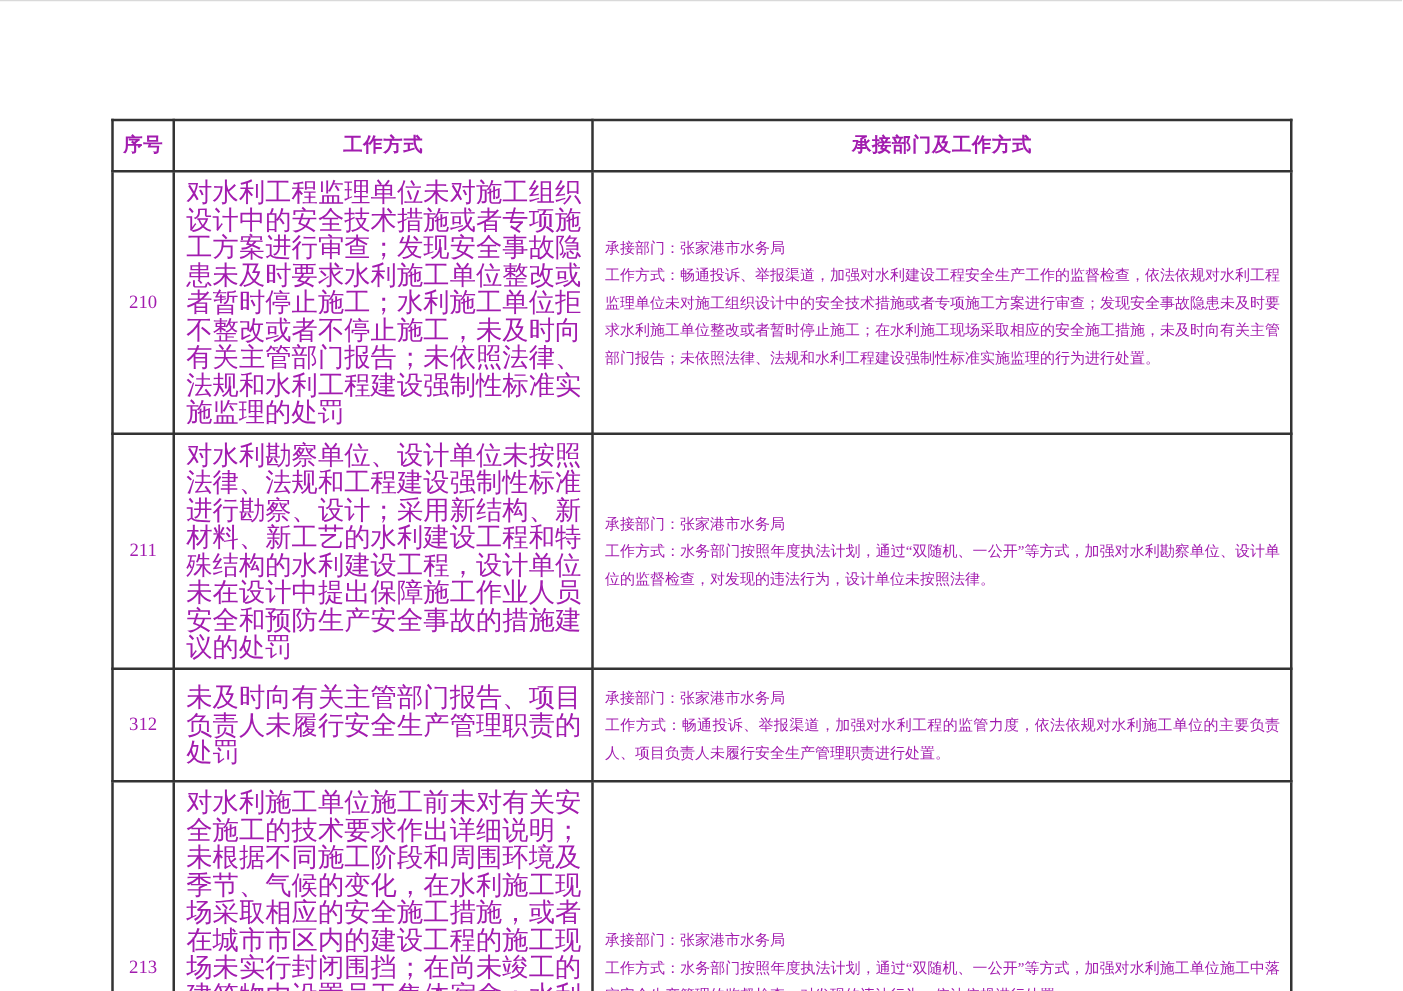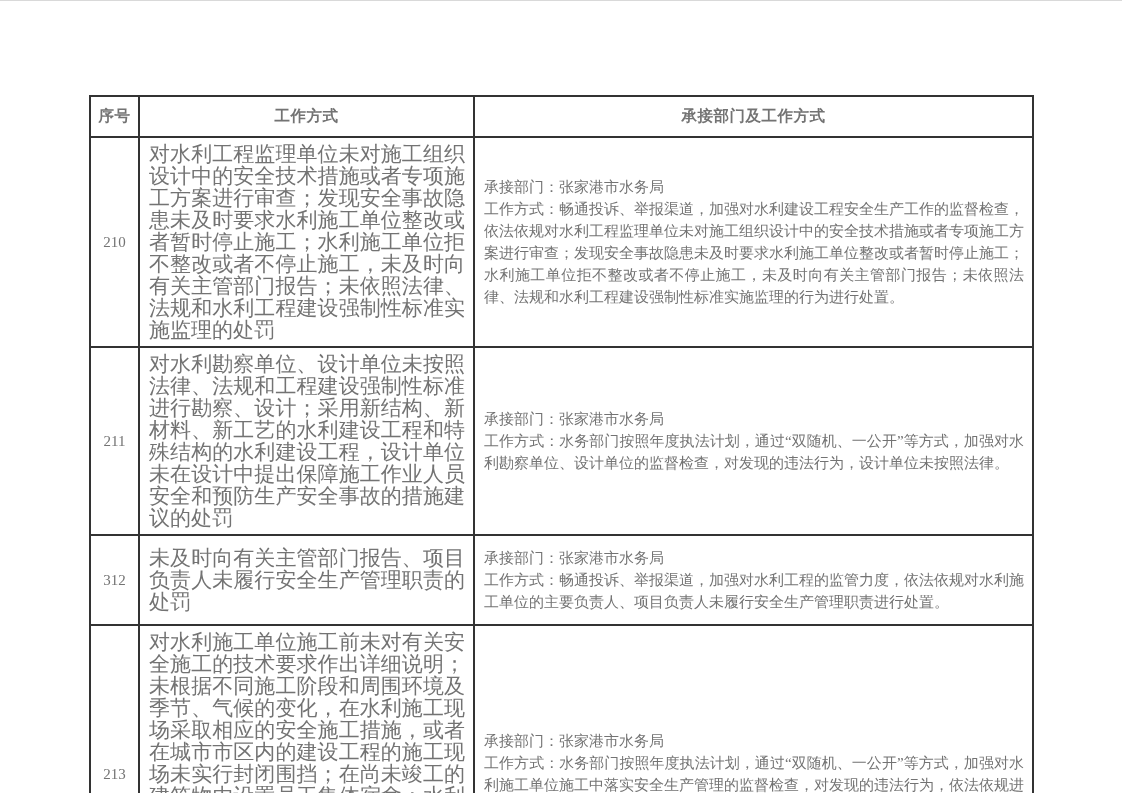--- a/index.html
+++ b/index.html
@@ -6,21 +6,21 @@
     margin: 0;
     padding: 0;
     background: #ffffff;
   }
   .sheet {
     position: relative;
     width: 1122px;
     height: 793px;
     background: #ffffff;
     font-family: "Liberation Serif", "DejaVu Serif", serif;
-    color: #737373;
+    color: #a21caf;
     overflow: hidden;
   }
   .page-edge-line {
     position: absolute;
     top: 0;
     left: 0;
     width: 100%;
     height: 1px;
     background: #d9d9d9;
   }
@@ -54,21 +54,21 @@
     text-align: center;
     padding: 12px;
   }
   td.item-cell {
     font-size: 21px;
     line-height: 22px;
     text-align: justify;
     padding: 5px 8px 5px 9px;
   }
   td.dept-cell {
-    font-size: 15px;
+    font-size: 12px;
     line-height: 22px;
     text-align: justify;
     padding: 5px 8px 5px 9px;
   }
   td.dept-cell .dept-line {
     text-align: left;
   }
   .page-footer {
     position: absolute;
     top: 711px;
@@ -98,21 +98,21 @@
         <th class="hdr">工作方式</th>
         <th class="hdr">承接部门及工作方式</th>
       </tr>
     </thead>
     <tbody>
       <tr style="height:132px;">
         <td class="no-cell">210</td>
         <td class="item-cell">对水利工程监理单位未对施工组织设计中的安全技术措施或者专项施工方案进行审查；发现安全事故隐患未及时要求水利施工单位整改或者暂时停止施工；水利施工单位拒不整改或者不停止施工，未及时向有关主管部门报告；未依照法律、法规和水利工程建设强制性标准实施监理的处罚</td>
         <td class="dept-cell">
           <div class="dept-line">承接部门：张家港市水务局</div>
-          <div class="method-line">工作方式：畅通投诉、举报渠道，加强对水利建设工程安全生产工作的监督检查，依法依规对水利工程监理单位未对施工组织设计中的安全技术措施或者专项施工方案进行审查；发现安全事故隐患未及时要求水利施工单位整改或者暂时停止施工；水利施工单位拒不整改或者不停止施工，未及时向有关主管部门报告；未依照法律、法规和水利工程建设强制性标准实施监理的行为进行处置。</div>
+          <div class="method-line">工作方式：畅通投诉、举报渠道，加强对水利建设工程安全生产工作的监督检查，依法依规对水利工程监理单位未对施工组织设计中的安全技术措施或者专项施工方案进行审查；发现安全事故隐患未及时要求水利施工单位整改或者暂时停止施工；在水利施工现场采取相应的安全施工措施，未及时向有关主管部门报告；未依照法律、法规和水利工程建设强制性标准实施监理的行为进行处置。</div>
         </td>
       </tr>
       <tr style="height:135px;">
         <td class="no-cell">211</td>
         <td class="item-cell">对水利勘察单位、设计单位未按照法律、法规和工程建设强制性标准进行勘察、设计；采用新结构、新材料、新工艺的水利建设工程和特殊结构的水利建设工程，设计单位未在设计中提出保障施工作业人员安全和预防生产安全事故的措施建议的处罚</td>
         <td class="dept-cell">
           <div class="dept-line">承接部门：张家港市水务局</div>
           <div class="method-line">工作方式：水务部门按照年度执法计划，通过“双随机、一公开”等方式，加强对水利勘察单位、设计单位的监督检查，对发现的违法行为，设计单位未按照法律。</div>
         </td>
       </tr>

